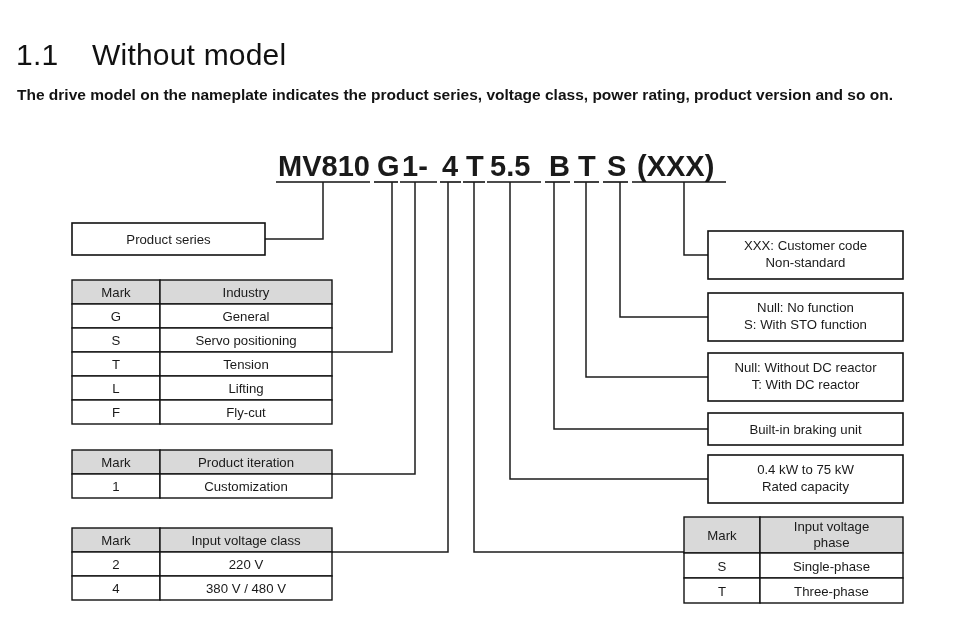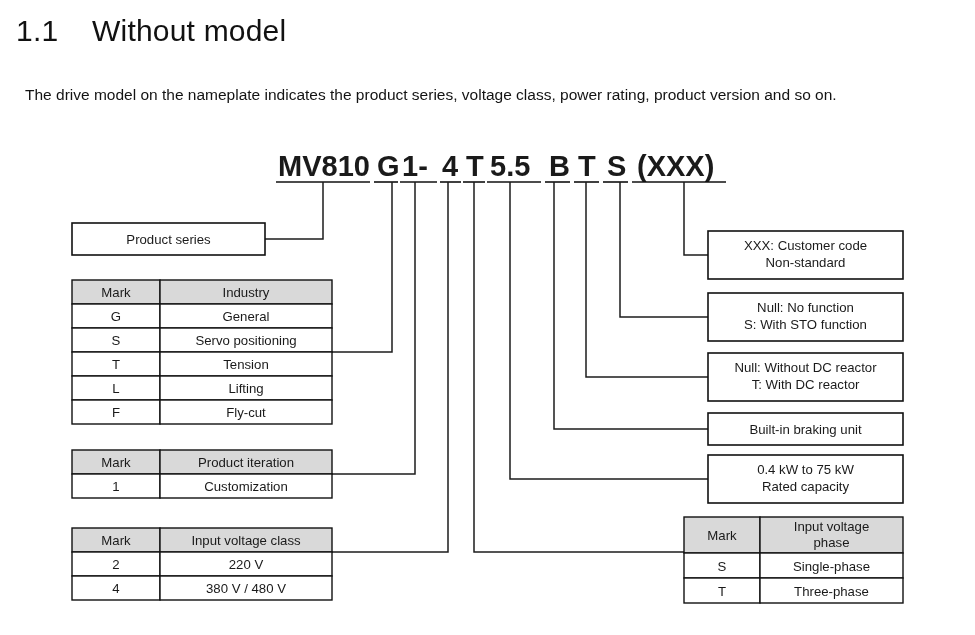--- a/index.html
+++ b/index.html
@@ -26,30 +26,30 @@
     top: 14px;
     font-size: 30px;
     font-weight: 400;
     letter-spacing: 0.2px;
     color: #111111;
     white-space: pre;
   }
   .heading .num {
     display: inline-block;
     width: 76px;
+    margin-top: 24px;
   }
   .intro {
     position: absolute;
     left: 17px;
     top: 86px;
     font-size: 15.5px;
-    font-weight: 400;
+    font-weight: 700;
     color: #131313;
     white-space: nowrap;
-    margin-left: 8px;
   }
   svg.diagram {
     position: absolute;
     left: 0;
     top: 0;
     width: 975px;
     height: 635px;
   }
   svg.diagram text {
     font-family: "Liberation Sans", sans-serif;

